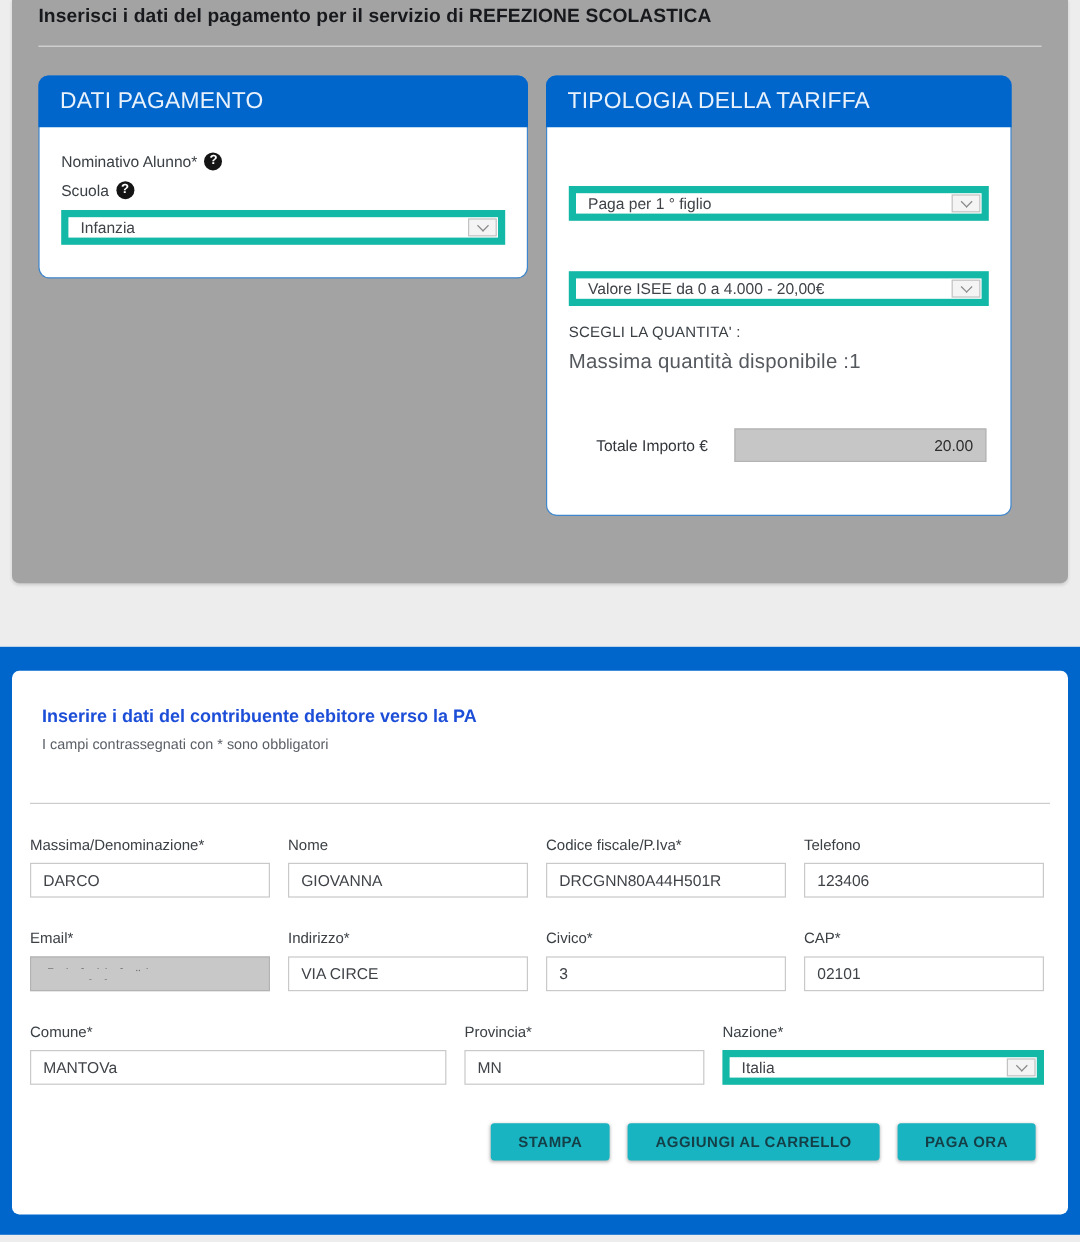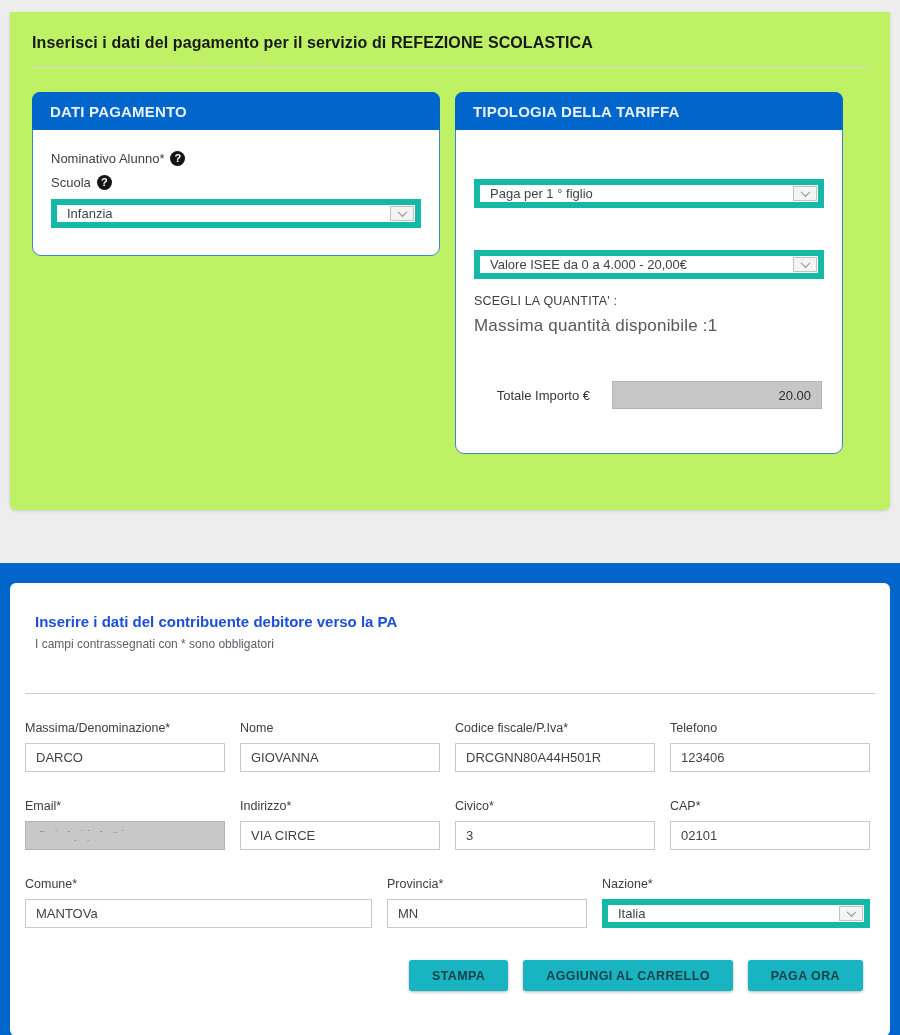--- a/index.html
+++ b/index.html
@@ -7,25 +7,25 @@
   body {
     background: #ededed;
     font-family: "Liberation Sans", sans-serif;
     color: #2f3338;
     height: 1035px;
     overflow: hidden;
   }
 
   
   .top-card {
-    margin: 12px 10px;
-    background: #bef264;
+    margin: 0 10px;
+    background: #a3a3a3;
     border-radius: 0 0 6px 6px;
     box-shadow: 0 1px 3px rgba(0,0,0,.15);
-    padding: 22px 20px 56px 20px;
+    padding: 5px 20px 56px 20px;
   }
   .page-title {
     font-size: 16px;
     font-weight: bold;
     color: #17191c;
     letter-spacing: .1px;
     margin: 0 2px 15px 2px;
   }
   .title-divider {
     border: none;
@@ -41,26 +41,25 @@
   .panel {
     border: 1px solid #3f87cd;
     border-radius: 9px;
     background: #fff;
   }
   .panel-payment { width: 408px; }
   .panel-tariff  { width: 388px; }
   .panel-header {
     background: #0066CC;
     color: #e9f1fb;
-    font-size: 15px;
+    font-size: 19px;
     letter-spacing: .2px;
     padding: 11px 18px 10px 18px;
     border-radius: 8px 8px 0 0;
     margin: -1px -1px 0 -1px;
-    font-weight: bold;
   }
   .panel-body-payment { padding: 21px 18px 27px 18px; }
   .panel-body-tariff  { padding: 49px 18px 44px 18px; }
 
   .field-label {
     display: flex;
     align-items: center;
     gap: 6px;
     font-size: 13px;
     color: #3b4045;

